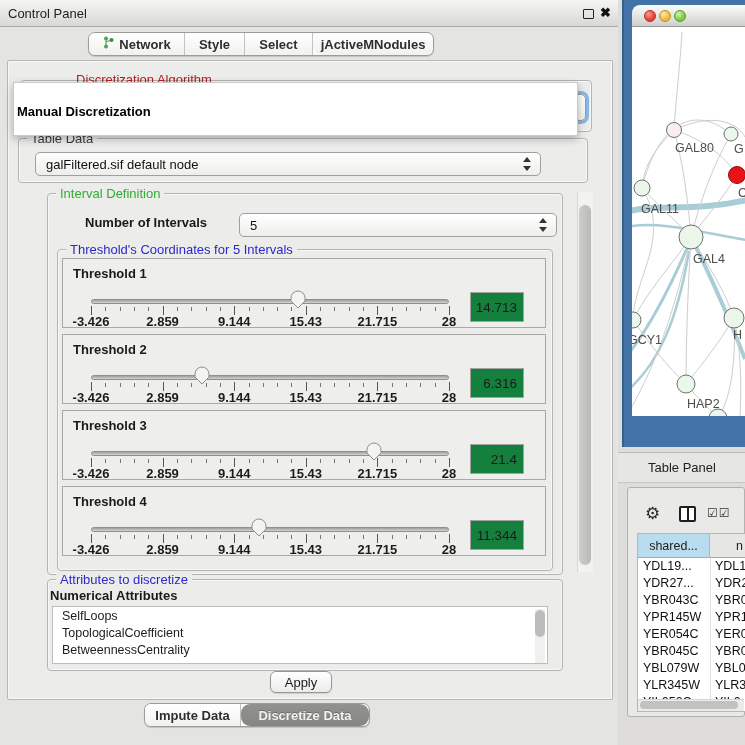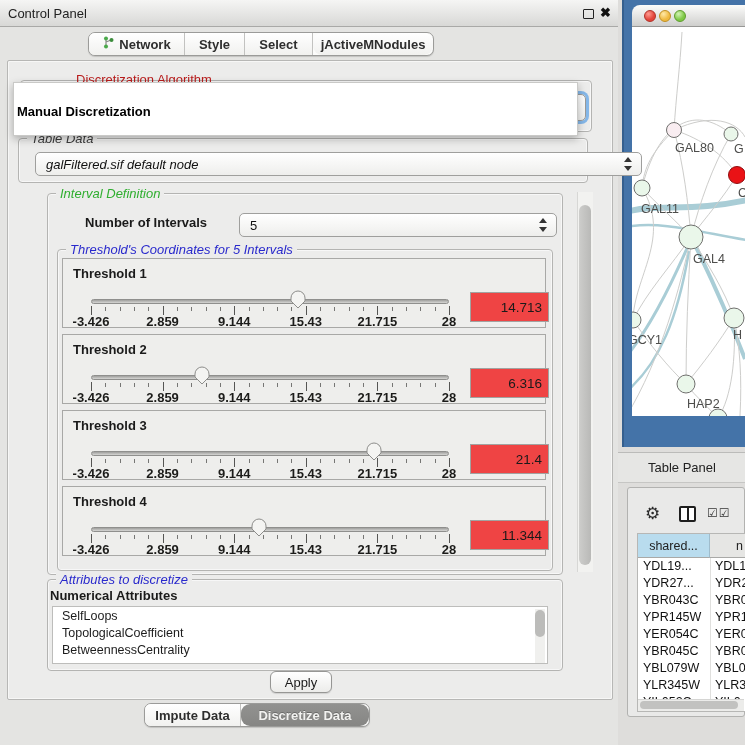--- a/index.html
+++ b/index.html
@@ -18,21 +18,21 @@
   .seg { display:flex; align-items:center; justify-content:center; font-size:13px; font-weight:bold; color:#2e2e2e; border-right:1px solid #c2c2c0; background:linear-gradient(#ffffff,#f1f1ef); white-space:nowrap; }
   .seg:last-child { border-right:none;border-radius:9px; }
   .seg.sel { background:linear-gradient(#929290,#868684); color:#f2f2f0; text-shadow:0 -1px 0 rgba(0,0,0,.25); }
   .topbar { left:88px; top:32px; }
   .botbar { left:144px; top:703px; }
   .net-ic { margin-right:5px; }
 
   
   .panel-box { left:7px; top:60px; width:606px; height:640px; background:#ececeb; border:1px solid #b7b7b5; border-radius:2px; box-shadow:inset 0 0 0 1px #f7f7f6; }
 
-  .group { position:absolute; border:1px solid #b4b4b2; border-radius:4px; box-shadow:inset 0 0 0 1px rgba(255,255,255,.6);font-style:italic; }
+  .group { position:absolute; border:1px solid #b4b4b2; border-radius:4px; box-shadow:inset 0 0 0 1px rgba(255,255,255,.6); }
   .group-title { position:absolute; top:-8px; left:8px; background:#ececeb; padding:0 4px; font-size:13px; }
   .t-green { color:#2fae2f; }
   .t-blue { color:#2929cc; }
   .t-dark { color:#3c3c3c; }
 
   
   .algo-group { left:20px; top:80px; width:572px; height:52px; z-index:1; }
   .algo-label { left:28px; top:72px; font-size:13px; color:#b91c1c; z-index:2;margin-left:48px; }
   .combo-focus { left:32px; top:94px; width:554px; height:27px; border-radius:5px; background:linear-gradient(#ffffff,#eeeeec); border:1px solid #9a9a98; box-shadow:0 0 0 3px #85b7e8; z-index:3; }
 
@@ -41,41 +41,41 @@
   .popup-hint { position:absolute; left:0; top:4px; width:100%; text-align:center; color:#b9b9b7; font-size:13px; }
   .popup-opt1 { position:absolute; left:3px; top:21px; font-size:13px; font-weight:bold; color:#000; }
   .popup-opt2 { position:absolute; left:3px; top:37px; font-size:13px; color:#000; }
 
   
   .td-group { left:18px; top:138px; width:570px; height:45px; z-index:1; }
   .combo { position:absolute; border:1px solid #9f9f9d; border-radius:5px; background:linear-gradient(#ffffff,#eeeeec); font-size:13px; color:#111; display:flex; align-items:center; padding-left:10px; }
   .stepper { position:absolute; right:8px; top:50%; transform:translateY(-50%); width:9px; height:14px; }
   .stepper::before { content:""; position:absolute; left:0; top:0; border-left:4.5px solid transparent; border-right:4.5px solid transparent; border-bottom:5px solid #333; }
   .stepper::after { content:""; position:absolute; left:0; bottom:0; border-left:4.5px solid transparent; border-right:4.5px solid transparent; border-top:5px solid #333; }
-  .td-combo { left:16px; top:13px; width:607px; height:24px; }
+  .td-combo { left:16px; top:13px; width:506px; height:24px; }
 
   
   .iv-group { left:39px; top:132px; width:516px; height:382px; }   
   .thr-group { left:49px; top:188px; width:496px; height:322px; }
   .num-label { left:77px; top:154px; font-size:13px; font-weight:bold; }
   .num-combo { left:231px; top:152px; width:318px; height:24px; }
 
   
   .thr-box { position:absolute; left:62px; width:484px; height:70px; background:#eeeeec; border:1px solid #a8a8a6; }
   .th-label { position:absolute; left:10px; top:7px; font-size:13px; font-weight:bold; }
   .slider { position:absolute; left:0; top:0; width:420px; height:70px; }
   .track { position:absolute; left:28px; top:40px; width:358px; height:5px; border-radius:3px; background:linear-gradient(#9e9e9c,#d6d6d4); border:1px solid #8f8f8d; }
   .thumb { position:absolute; top:31px; width:16px; height:19px; }
   .ticks { position:absolute; left:28px; top:47px; width:358px; height:10px; }
   .tick { position:absolute; width:1px; background:#555553; }
   .tick.major { top:0; height:9px; }
   .tick.minor { top:1px; height:4px; background:#767674; }
   .tick-labels { position:absolute; left:28px; top:55px; width:358px; height:11px; }
   .tick-labels span { position:absolute; transform:translateX(-50%); font-size:13px; font-weight:bold; color:#1c1c1a; white-space:nowrap; }
-  .value-box { position:absolute; left:407px; top:33px; width:79px; height:30px; background:#ef4444; border:1px solid #a2a2a0; font-size:13.5px; display:flex; align-items:center; justify-content:flex-end; padding-right:6px; }
+  .value-box { position:absolute; left:407px; top:33px; width:54px; height:30px; background:#15803d; border:1px solid #a2a2a0; font-size:13.5px; display:flex; align-items:center; justify-content:flex-end; padding-right:6px; }
 
   
   .v-scroll { left:577px; top:192px; width:16px; height:380px; background:#f2f2f0; border-left:1px solid #d7d7d5; }
   .v-thumb { left:579px; top:205px; width:12px; height:360px; border-radius:6px; background:linear-gradient(90deg,#cdcdcb,#b9b9b7); }
 
   
   .attr-group { left:39px; top:518px; width:516px; height:92px; }
   .attr-sub { left:50px; top:588px; font-size:13px; font-weight:bold; }
   .attr-list { left:52px; top:606px; width:496px; height:58px; background:#ffffff; border:1px solid #bdbdbb; overflow:hidden; }
   .attr-item { position:absolute; left:9px; font-size:12.5px; color:#1c1c1c; }

